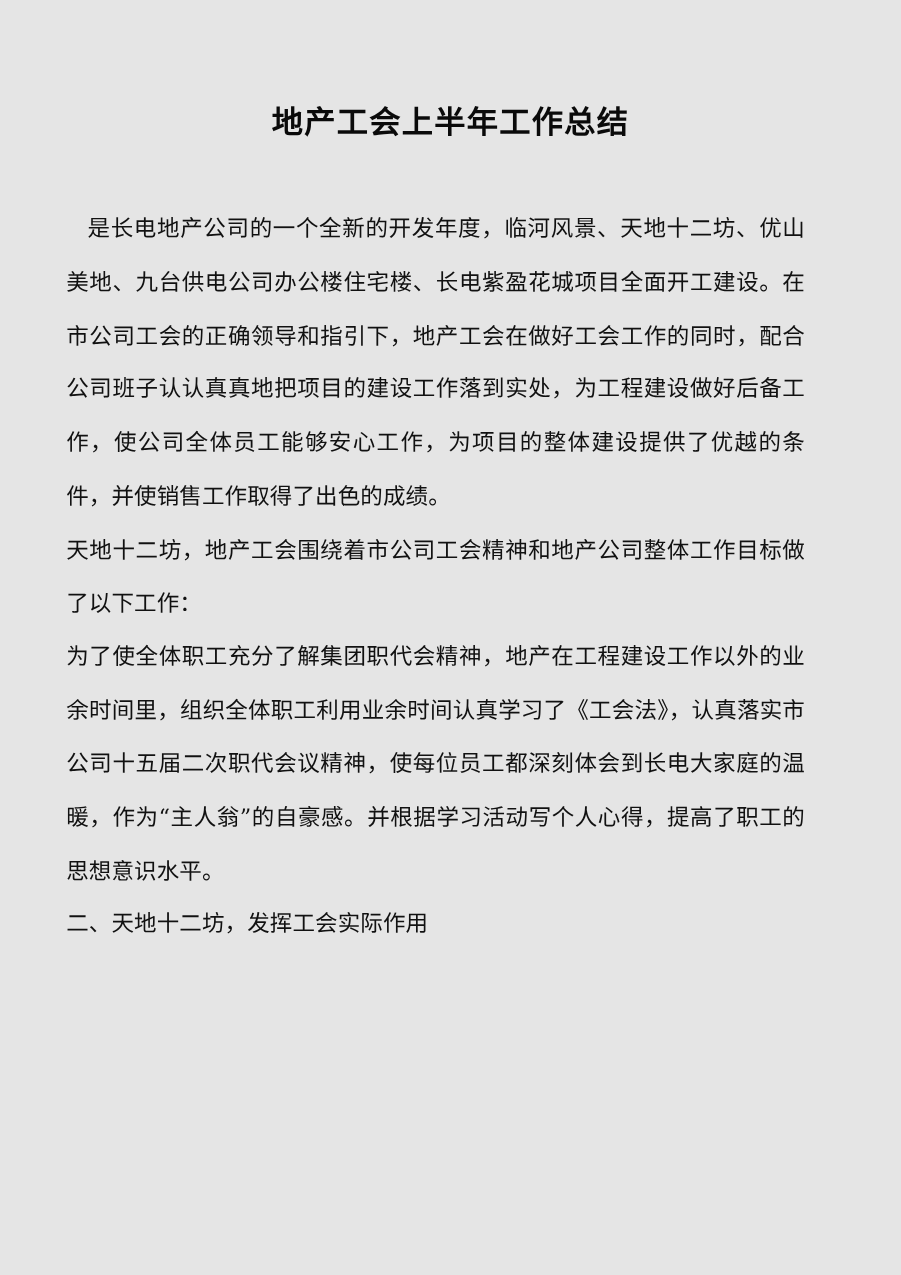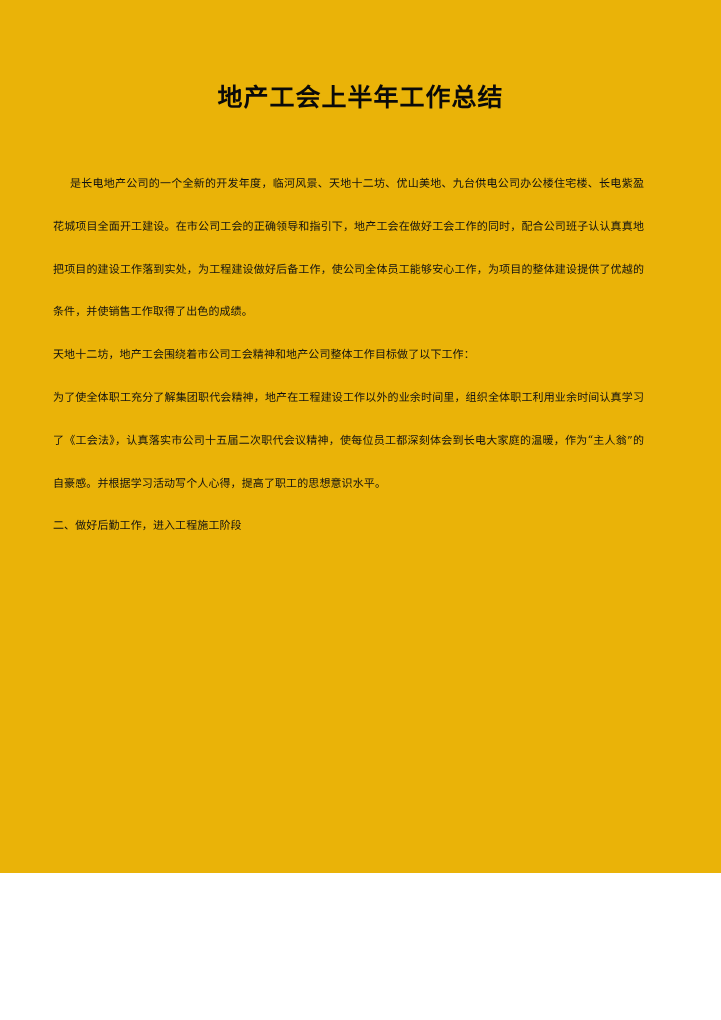--- a/index.html
+++ b/index.html
@@ -12,22 +12,22 @@
     height: 1020px;
     background: #ffffff;
     font-family: "DejaVu Serif", "Liberation Serif", serif;
     color: #000000;
     overflow: hidden;
   }
 
   .page {
     position: relative;
     width: 721px;
-    height: 873px;
-    background: #eab308;
+    height: 1020px;
+    background: #e5e5e5;
     box-sizing: border-box;
     padding: 0;
   }
 
   
   .doc-title {
     margin: 0;
     padding: 0;
     position: absolute;
     top: 83px;
@@ -45,21 +45,21 @@
   
   .body-flow {
     position: absolute;
     top: 163px;
     left: 53px;
     width: 591px;
   }
 
   .para {
     margin: 0 0 0 0;
-    font-size: 11px;
+    font-size: 18px;
     line-height: 42.8px;
     text-align: justify;
     text-justify: inter-ideograph;
     color: #111111;
     letter-spacing: 0.1px;
     word-break: break-all;
   }
 
   .para.indent-1 {
     text-indent: 17px;
@@ -83,19 +83,19 @@
 
   <div class="body-flow">
 
     <p class="para indent-1">是长电地产公司的一个全新的开发年度，临河风景、天地十二坊、优山美地、九台供电公司办公楼住宅楼、长电紫盈花城项目全面开工建设。在市公司工会的正确领导和指引下，地产工会在做好工会工作的同时，配合公司班子认认真真地把项目的建设工作落到实处，为工程建设做好后备工作，使公司全体员工能够安心工作，为项目的整体建设提供了优越的条件，并使销售工作取得了出色的成绩。</p>
 
     <p class="para">天地十二坊，地产工会围绕着市公司工会精神和地产公司整体工作目标做了以下工作：</p>
 
 
     <p class="para">为了使全体职工充分了解集团职代会精神，地产在工程建设工作以外的业余时间里，组织全体职工利用业余时间认真学习了《工会法》，认真落实市公司十五届二次职代会议精神，使每位员工都深刻体会到长电大家庭的温暖，作为“主人翁”的自豪感。并根据学习活动写个人心得，提高了职工的思想意识水平。</p>
 
-    <p class="para heading-line">二、做好后勤工作，进入工程施工阶段</p>
+    <p class="para heading-line">二、天地十二坊，发挥工会实际作用</p>
 
 
 
   </div>
 
 </div>
 
 </body></html>

